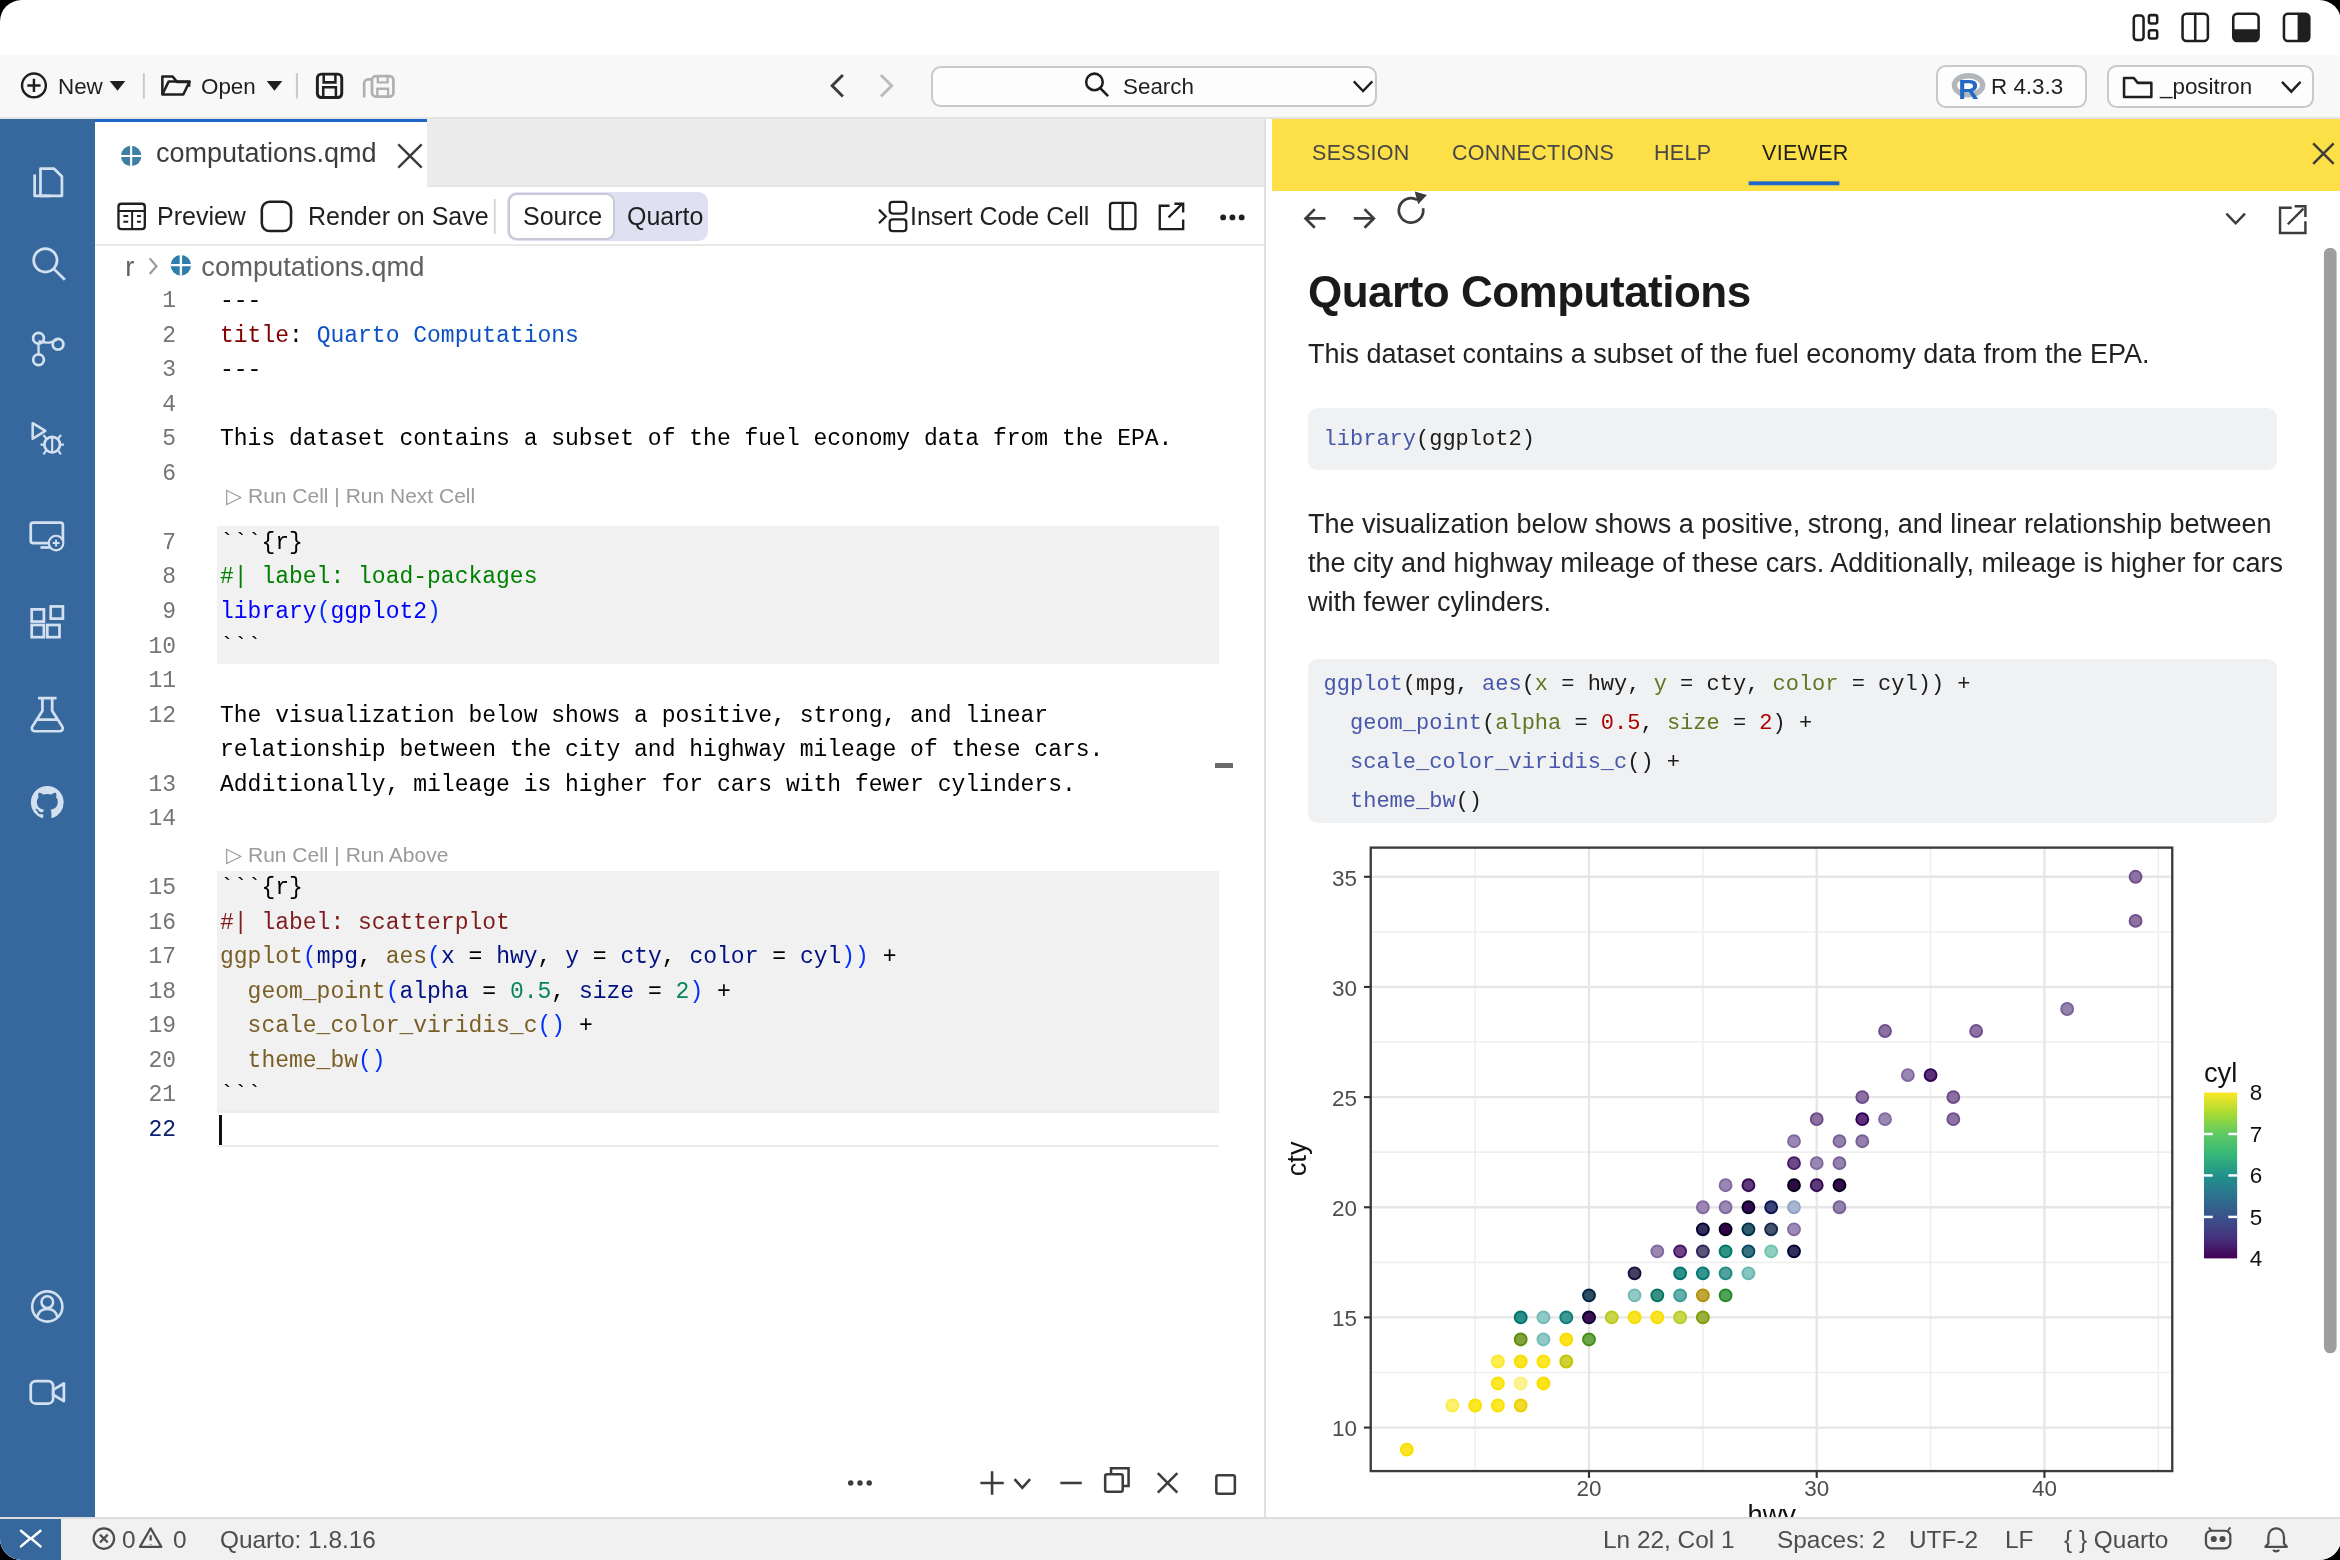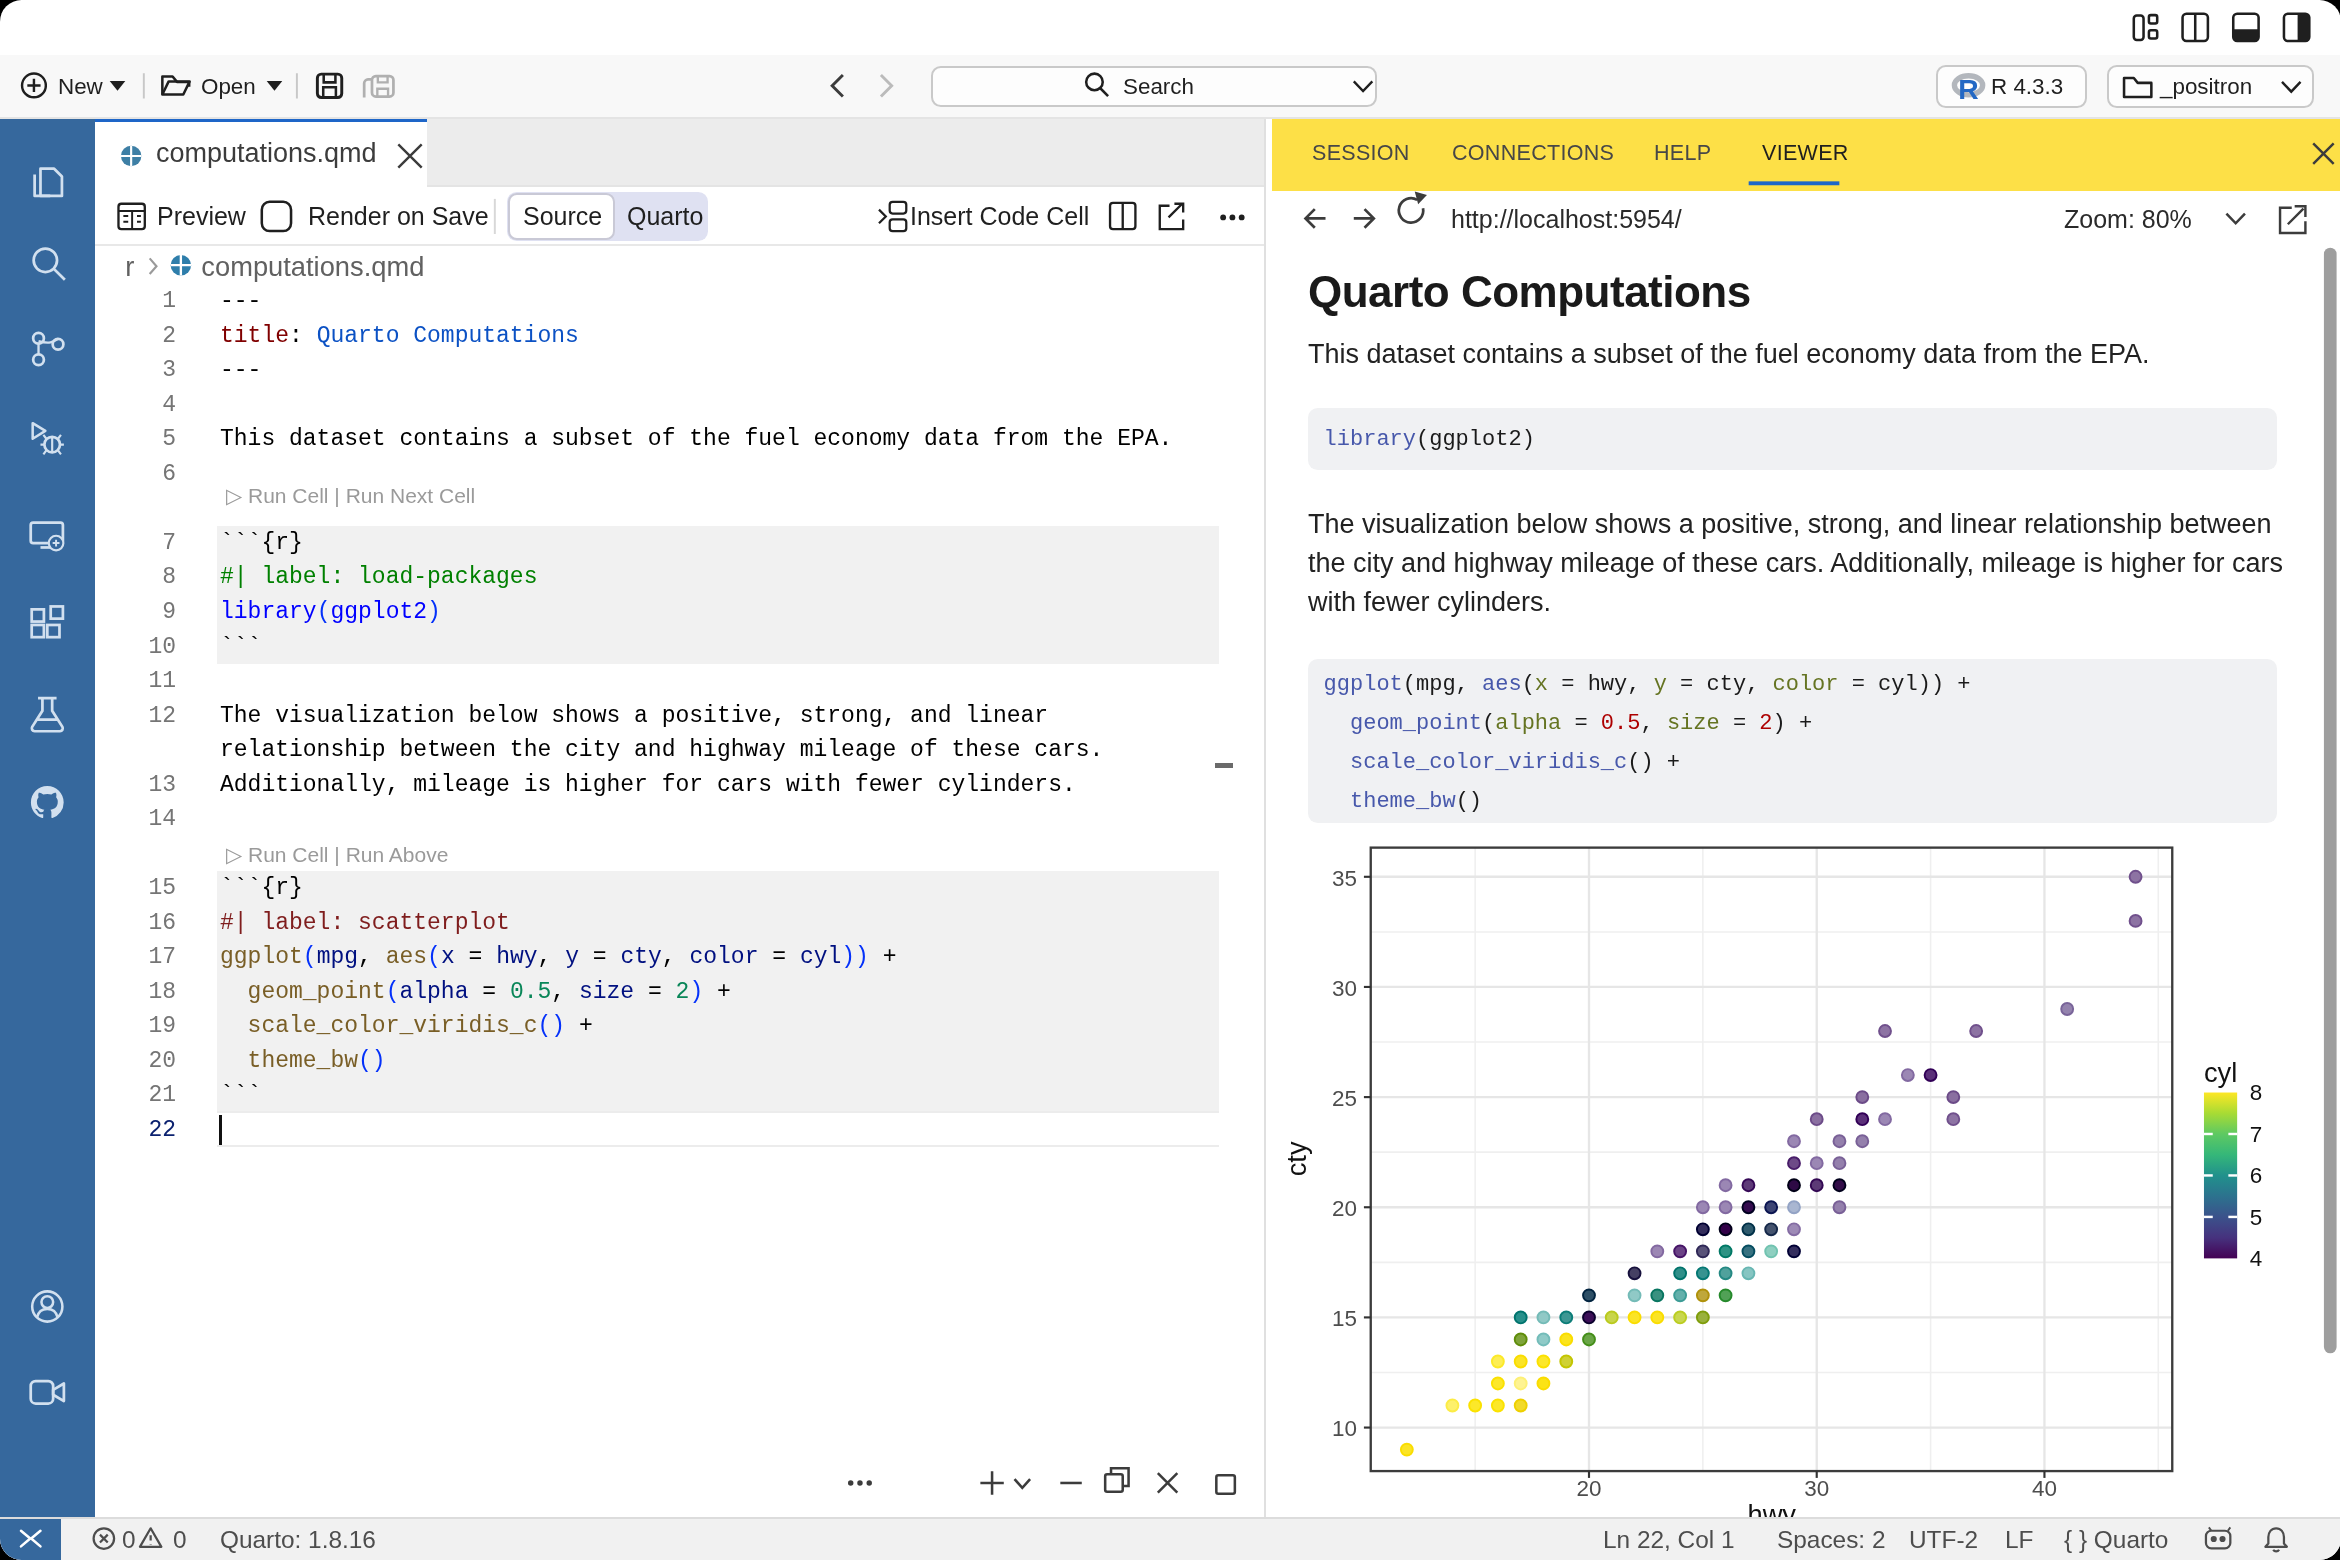--- a/index.html
+++ b/index.html
@@ -105,24 +105,20 @@
 <div style="position:absolute;left:124px;top:831px;width:2.9px;height:30px;background:#111"></div>
 <div style="position:absolute;left:1120px;top:479px;width:17.6px;height:4.9px;background:#6a6a6a"></div>
     </div>
   </div>
   <div class="rpanel">
     <div class="rtabs">
       <div class="rtab" style="left:40px">SESSION</div>
       <div class="rtab" style="left:180px">CONNECTIONS</div>
       <div class="rtab" style="left:382px">HELP</div>
       <div class="rtab" style="left:490px;color:#1f1f1f">VIEWER</div>
-    </div>
-    <div class="rnav">
-      <div class="u" style="left:185px">http://localhost:5954/</div>
-      <div class="u" style="left:798px">Zoom: 80%</div>
     </div>
     <div class="vcontent">
       <div class="vh1">Quarto Computations</div>
       <div class="vp" style="top:89px">This dataset contains a subset of the fuel economy data from the EPA.</div>
       <div class="vcode" style="top:162px;height:62px">
           <pre style="padding:11.7px 0 0 15.6px"><span class="fn">library</span>(ggplot2)</pre>
         </div>
       <div class="vp" style="top:259px;width:985px">The visualization below shows a positive, strong, and linear relationship between the city and highway mileage of these cars. Additionally, mileage is higher for cars with fewer cylinders.</div>
       <div class="vcode" style="top:413px;height:164px">
           <pre style="padding:5.9px 0 0 15.6px"><span class="fn">ggplot</span>(mpg, <span class="fn">aes</span>(<span class="at">x</span> = hwy, <span class="at">y</span> = cty, <span class="at">color</span> = cyl)) +

